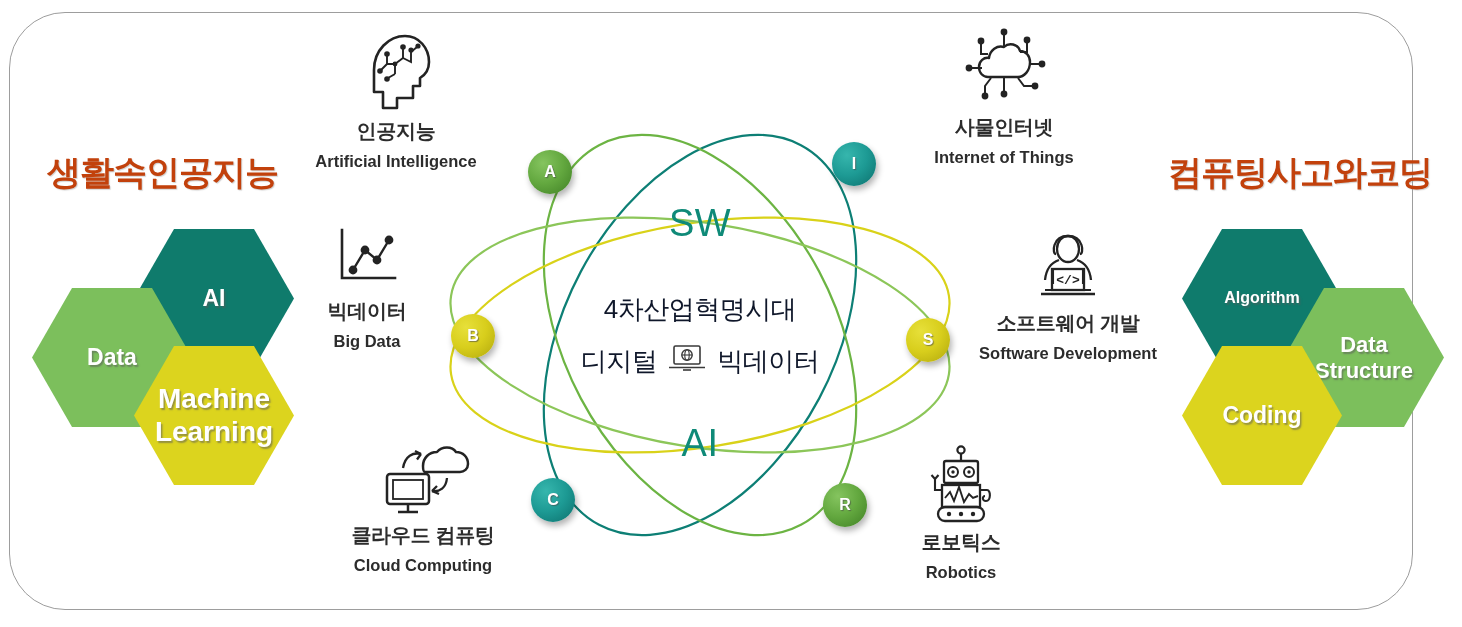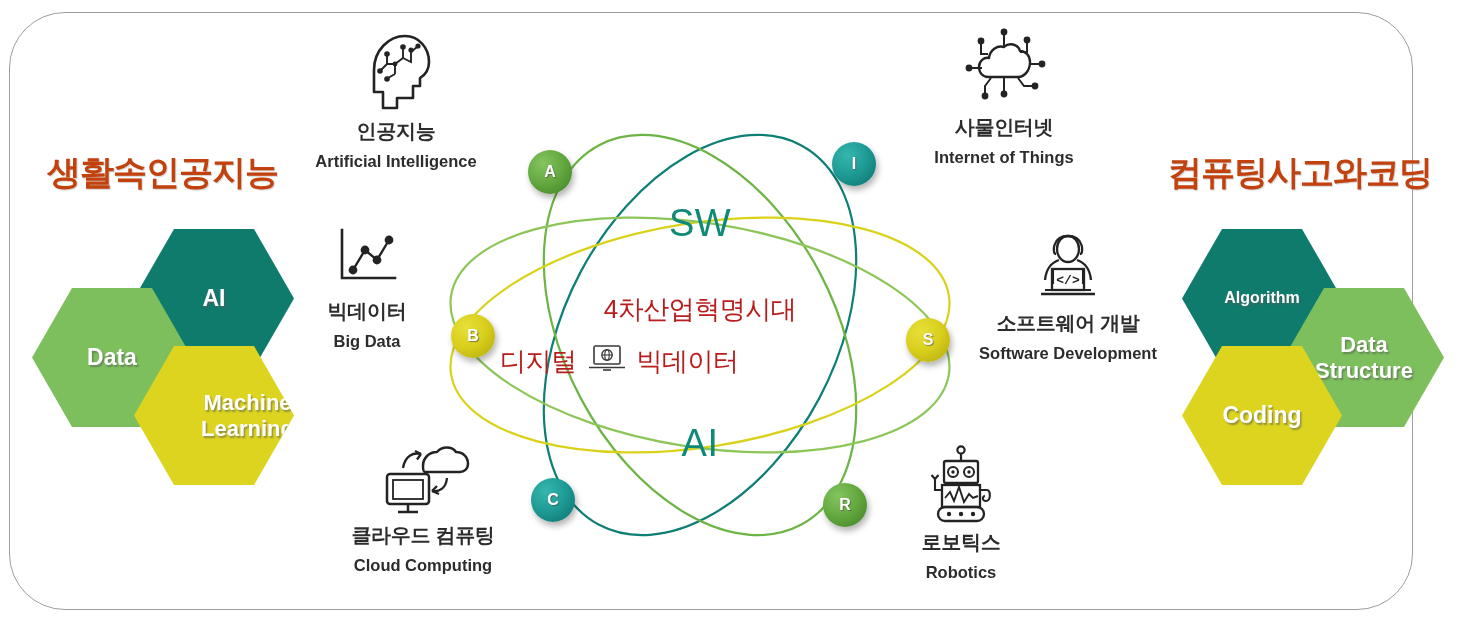--- a/index.html
+++ b/index.html
@@ -59,21 +59,21 @@
     text-shadow: 1.5px 1.5px 1.5px rgba(90,90,90,0.55);
     user-select: none;
   }
   .hex-teal   { background: #0f7b6c; }
   .hex-green  { background: #7cbf5c; }
   .hex-yellow { background: #dcd41e; }
 
   
   #hex-ai       { left: 134px; top: 226px; width: 160px; height: 145px; font-size: 23px; }
   #hex-data     { left: 32px;  top: 285px; width: 160px; height: 145px; font-size: 23px; }
-  #hex-ml       { left: 134px; top: 343px; width: 160px; height: 145px; font-size: 22px; justify-content: flex-end; }
+  #hex-ml       { left: 134px; top: 343px; width: 160px; height: 145px; font-size: 28px; }
   
   #hex-algo     { left: 1182px; top: 226px; width: 160px; height: 145px; font-size: 16px; }
   #hex-dstruct  { left: 1284px; top: 285px; width: 160px; height: 145px; font-size: 22px; }
   #hex-coding   { left: 1182px; top: 343px; width: 160px; height: 145px; font-size: 23px; }
 
   
   .topic {
     position: absolute;
     width: 230px;
     text-align: center;
@@ -154,34 +154,34 @@
   }
   #label-sw { left: 550px; top: 202px; }
   #label-ai2 { left: 550px; top: 422px; }
 
   #centre-text {
     position: absolute;
     left: 500px;
     top: 292px;
     width: 400px;
     text-align: center;
-    color: #b91c1c;
+    color: #0f172a;
   }
   #centre-line1 {
     font-size: 26px;
     letter-spacing: -0.5px;
     white-space: nowrap;
   }
   #centre-line2 {
     font-size: 26px;
     letter-spacing: -0.5px;
     margin-top: 16px;
     display: flex;
     align-items: center;
-    justify-content: flex-start;
+    justify-content: center;
     gap: 10px;
     white-space: nowrap;
   }
 </style>
 </head>
 <body>
 
 <div id="canvas">
 
   <div id="frame"></div>

